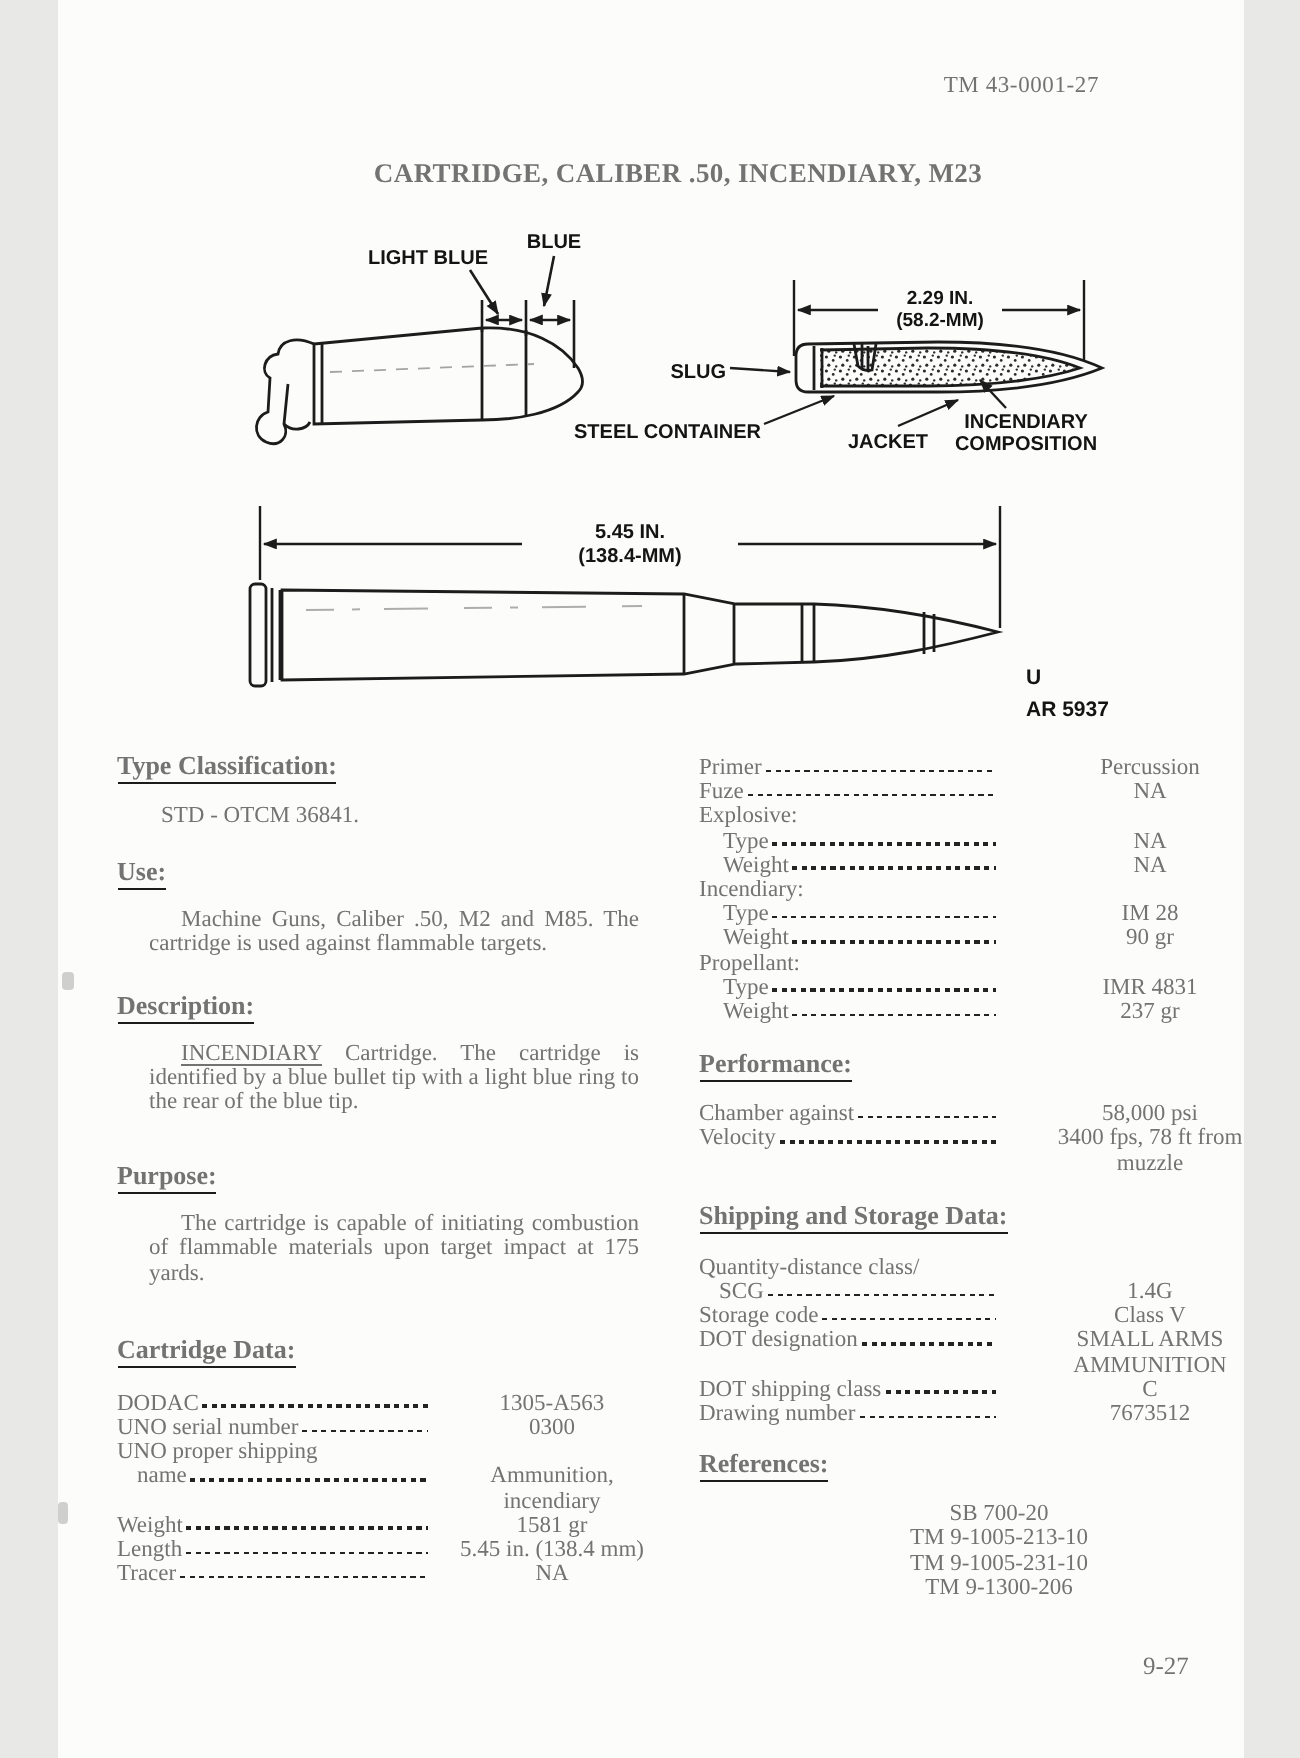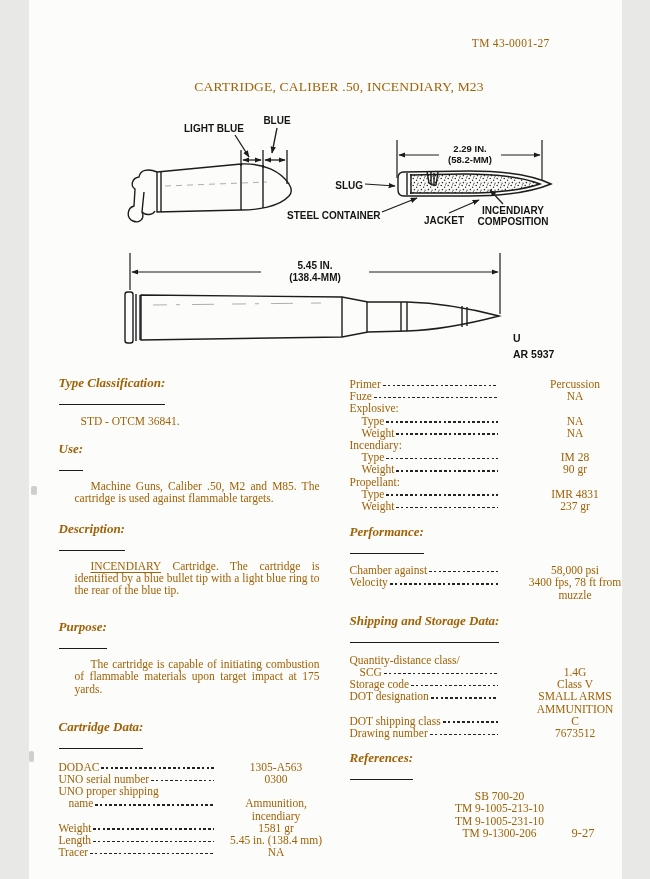--- a/index.html
+++ b/index.html
@@ -1,31 +1,31 @@
 <!DOCTYPE html>
 <html><head>
 <meta charset="utf-8">
 <style>
   html,body{margin:0;padding:0;}
   body{background:#e8e8e6;}
   .page{
     position:relative;width:593px;height:879px;margin:0 auto;
-    background:#fcfcfa;color:#a16207;overflow:hidden;
+    background:#fcfcfa;color:#737373;overflow:hidden;
     font-family:"Liberation Serif", serif;
   }
   .docnum{position:absolute;top:37px;right:72px;font-size:11.5px;letter-spacing:.3px;}
   .title{position:absolute;top:79px;left:0;right:0;text-align:center;
-         font-weight:normal;font-size:13.5px;letter-spacing:.2px;padding-left:28px;}
+         font-weight:bold;font-size:13.5px;letter-spacing:.2px;padding-left:28px;}
   svg{position:absolute;overflow:visible;}
   svg text{font-family:"Liberation Sans", sans-serif;font-weight:bold;fill:#141414;}
   .col{position:absolute;top:374px;font-size:11.5px;line-height:12.2px;}
   .col-left{left:30px;width:277px;}
   .col-right{left:321px;width:300px;}
   .h{font-weight:bold;font-size:13px;line-height:14px;margin:0;}
-  .h span{display:inline-block;border-bottom:1.5px solid #1b1b1b;padding-bottom:14px;font-style:italic;}
+  .h span{display:inline-block;border-bottom:1.5px solid #1b1b1b;padding-bottom:1px;}
   .para{margin:16px;text-align:justify;text-indent:16px;}
   .plain{margin:0;text-indent:22px;}
   .ul{text-decoration:underline;text-underline-offset:2px;}
   .m-p{margin-top:9px;} 
   .rows{margin-top:12px;text-align:center;}
   .row{display:flex;align-items:flex-start;}
   .row .lbl{white-space:nowrap;flex:none;}
   .row .leader{flex:1;height:1.6px;margin:6.5px 3px 0 2px;min-width:6px;
       background-image:repeating-linear-gradient(to right,#232323 0,#232323 2.6px,transparent 2.6px,transparent 4.8px);}
   .row .val{flex:none;white-space:pre-line;}

